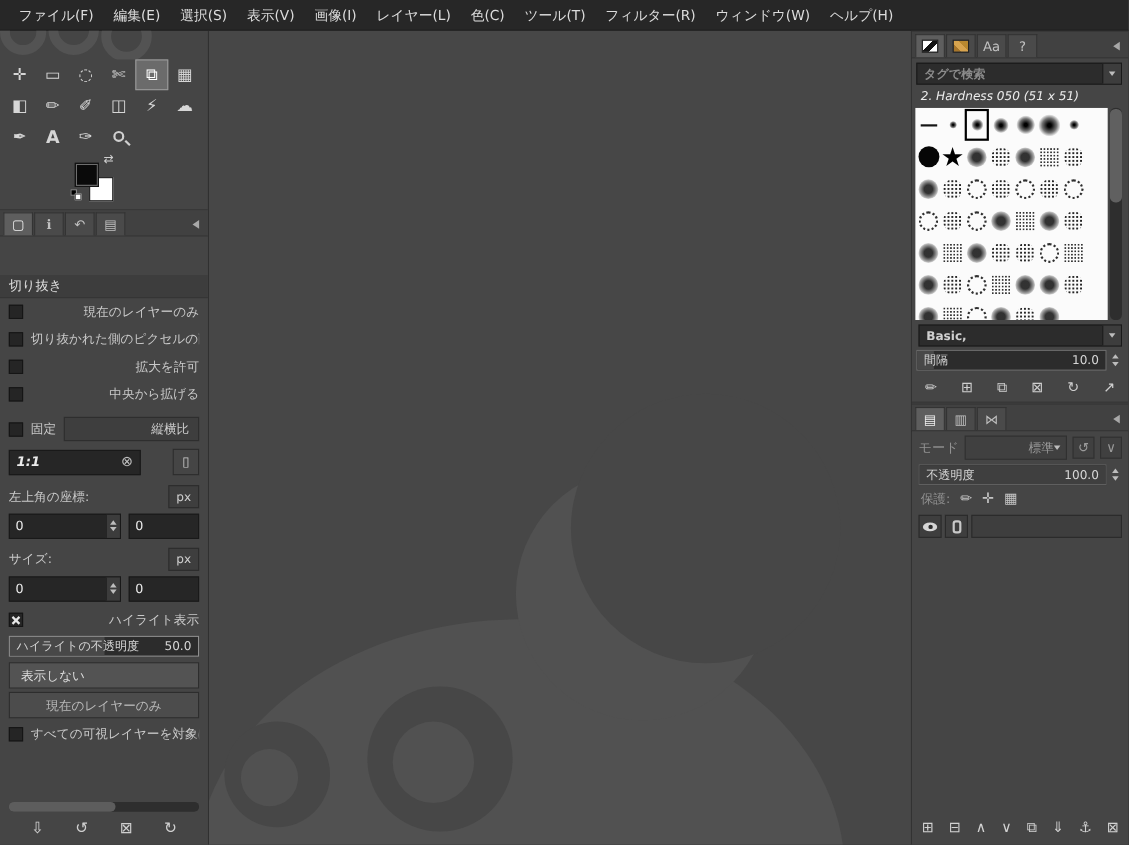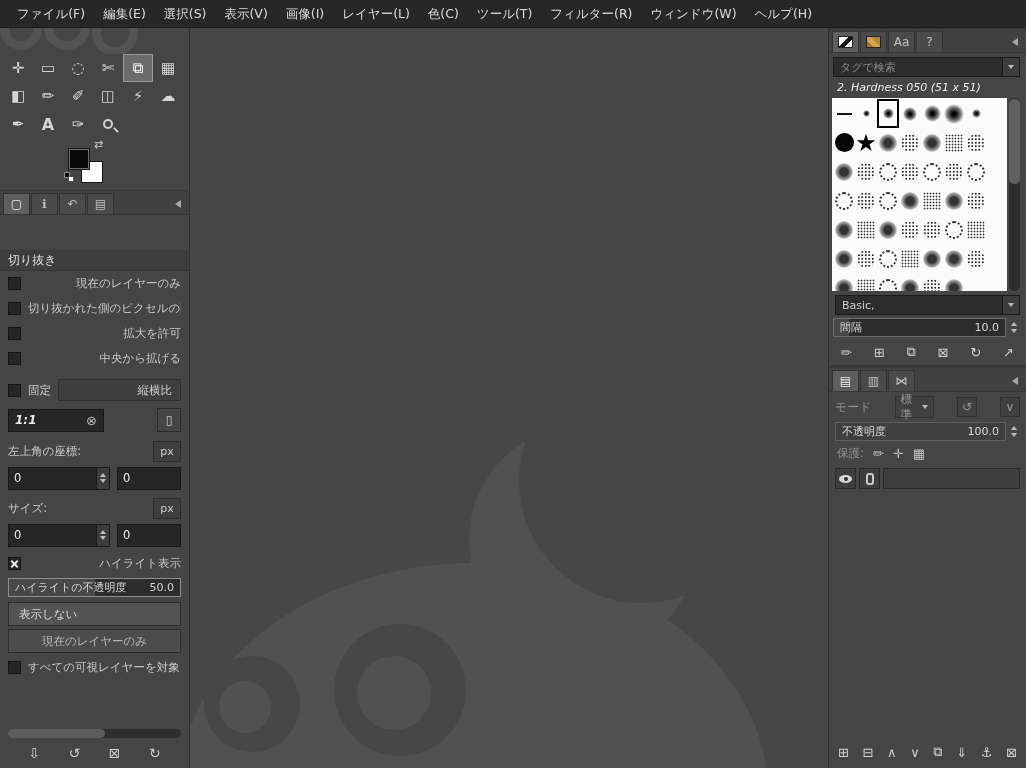--- a/index.html
+++ b/index.html
@@ -41,21 +41,21 @@
   .tool-options{flex:1;display:flex;flex-direction:column;background:#454545;overflow:hidden;}
   .section-title{height:21px;line-height:21px;padding-left:8px;background:#3d3d3d;border-bottom:1px solid #353535;color:#e0e0e0;font-size:12px;flex:none;margin-top:35px;}
   .opt-row{display:flex;align-items:center;gap:7px;padding:0 8px;height:25px;flex:none;font-size:11.5px;color:#c9c9c9;justify-content:space-between;}
   .checkbox{width:13px;height:13px;background:#252525;border:1px solid #151515;flex:none;position:relative;}
   .checkbox.checked::before,.checkbox.checked::after{content:"";position:absolute;left:1px;top:5px;width:9px;height:2px;background:#e8e8e8;}
   .checkbox.checked::before{transform:rotate(45deg);}
   .checkbox.checked::after{transform:rotate(-45deg);}
   .opt-label{white-space:nowrap;overflow:hidden;}
   .fixed-menu-btn{flex:1;height:22px;background:#3e3e3e;border:1px solid #2e2e2e;display:flex;align-items:center;justify-content:flex-end;padding:0 8px;color:#cfcfcf;}
   .entry{background:#262626;border:1px solid #191919;color:#ececec;display:flex;align-items:center;}
-  .ratio-entry{width:96px;height:23px;padding:0 6px;font-weight:bold;font-style:italic;font-size:12px;}
+  .ratio-entry{width:120px;height:23px;padding:0 6px;font-weight:bold;font-style:italic;font-size:12px;}
   .ratio-clear{margin-left:auto;color:#c0c0c0;font-size:13px;font-style:normal;font-weight:normal;}
   .sq-btn{width:24px;height:24px;background:#454545;border:1px solid #2c2c2c;display:flex;align-items:center;justify-content:center;color:#cfcfcf;font-size:12px;}
   .px-btn{margin-left:auto;width:28px;height:21px;background:#3e3e3e;border:1px solid #2c2c2c;display:flex;align-items:center;justify-content:center;color:#cfcfcf;font-size:11px;}
   .spin{width:102px;height:23px;}
   .spin .val{flex:1;padding:0 5px;font-size:11.5px;}
   .spin-arrows{width:13px;height:100%;background:#3c3c3c;border-left:1px solid #1c1c1c;display:flex;flex-direction:column;align-items:center;justify-content:center;gap:2px;}
   .tri-up{width:0;height:0;border-left:3px solid transparent;border-right:3px solid transparent;border-bottom:4px solid #bdbdbd;}
   .tri-down{width:0;height:0;border-left:3px solid transparent;border-right:3px solid transparent;border-top:4px solid #bdbdbd;}
   .entry2{width:64px;height:23px;padding:0 5px;font-size:11.5px;}
   .spinscale{height:19px;border:1px solid #8f8f8f;background:#2c2c2c;display:flex;align-items:center;padding:0 6px;font-size:11px;color:#d6d6d6;position:relative;overflow:hidden;flex:1;}
@@ -69,21 +69,21 @@
   .footer-icons{height:30px;flex:none;display:flex;align-items:center;justify-content:space-around;padding:0 14px;font-size:14px;color:#cfcfcf;}
   
   .canvas{flex:1;position:relative;overflow:hidden;background:#474747;}
   .wm{position:absolute;background:#515151;border-radius:50%;}
   .wm-dark{background:#474747;}
   
   .right{width:198px;flex:none;background:#454545;border-left:1px solid #303030;display:flex;flex-direction:column;}
   .brush-dock{height:337px;flex:none;display:flex;flex-direction:column;overflow:hidden;}
   .brush-thumb-ico{width:15px;height:12px;background:linear-gradient(135deg,#fff 0 40%,#141414 40% 68%,#fff 68%);border:1px solid #222;}
   .pattern-ico{width:15px;height:12px;background:linear-gradient(45deg,#a8762a 0 30%,#d8a44e 30% 60%,#b9882f 60%);border:1px solid #222;}
-  .combo{height:20px;background:#2c2c2c;border:1px solid #1a1a1a;display:flex;align-items:center;margin:4px 6px 0 4px;}
+  .combo{height:20px;background:#2c2c2c;border:1px solid #1a1a1a;display:flex;align-items:center;margin:4px 6px 0 4px;font-weight:bold;}
   .combo .c-text{flex:1;padding:0 6px;font-size:11px;color:#d0d0d0;white-space:nowrap;overflow:hidden;}
   .combo .c-text.placeholder{color:#8b8b8b;}
   .combo .c-arrow{width:17px;height:100%;background:#3d3d3d;border-left:1px solid #1a1a1a;display:flex;align-items:center;justify-content:center;}
   .brush-name{font-style:italic;font-size:11px;color:#ececec;padding:4px 8px 1px 8px;white-space:nowrap;flex:none;}
   .brush-area{flex:1;display:flex;margin:3px 6px 0 3px;overflow:hidden;}
   .brush-grid{flex:1;background:#fbfbfb;display:flex;flex-wrap:wrap;align-content:flex-start;padding:1px;overflow:hidden;}
   .brush-cell{width:22px;height:29px;display:flex;align-items:center;justify-content:center;}
   .brush-cell.selected{outline:2px solid #000;outline-offset:-2px;}
   .b-line{width:15px;height:2px;background:#151515;}
   .b-dot{border-radius:50%;background:radial-gradient(circle,#000 12%,rgba(0,0,0,.55) 46%,rgba(0,0,0,0) 72%);}
@@ -94,21 +94,21 @@
   .b-speck{width:18px;height:18px;border-radius:50%;background:radial-gradient(circle,rgba(0,0,0,.85) .8px,rgba(0,0,0,0) 1.1px);background-size:3.5px 3.5px;}
   .b-speck-sq{width:18px;height:18px;background:radial-gradient(circle,rgba(0,0,0,.8) .8px,rgba(0,0,0,0) 1.1px);background-size:3px 3px;}
   .b-ring{width:18px;height:18px;border:2px dotted #2f2f2f;border-radius:50%;}
   .b-chalk{width:18px;height:18px;border-radius:50%;background:radial-gradient(circle,rgba(0,0,0,.8) 30%,rgba(0,0,0,.35) 60%,rgba(0,0,0,0) 78%);}
   .vscroll{width:11px;background:#2e2e2e;border-radius:5px;margin-left:2px;position:relative;flex:none;}
   .vscroll .handle{position:absolute;left:0;top:1px;width:11px;height:44%;background:#606060;border-radius:5px;}
   .scale-row{display:flex;align-items:center;margin:3px 6px 0 4px;}
   .spin-col{width:12px;display:flex;flex-direction:column;align-items:center;gap:3px;margin-left:2px;}
   .brush-actions{height:26px;flex:none;display:flex;align-items:center;justify-content:space-between;padding:0 12px;font-size:13px;color:#cfcfcf;margin-top:2px;}
   .layers-dock{flex:1;display:flex;flex-direction:column;border-top:2px solid #383838;overflow:hidden;}
-  .mode-row{display:flex;align-items:center;gap:23px;padding:4px 6px 2px 6px;flex:none;}
+  .mode-row{display:flex;align-items:center;gap:5px;padding:4px 6px 2px 6px;flex:none;text-align:right;}
   .dim{color:#929292;}
   .mode-combo{flex:1;height:22px;display:flex;align-items:center;background:#404040;border:1px solid #303030;padding:0 5px;}
   .mode-combo .m-val{flex:1;font-size:11.5px;color:#9a9a9a;}
   .mini-btn{width:20px;height:20px;display:flex;align-items:center;justify-content:center;color:#9a9a9a;font-size:12px;background:#404040;border:1px solid #303030;}
   .protect-row{display:flex;align-items:center;gap:9px;padding:5px 8px 3px 8px;flex:none;font-size:11.5px;}
   .protect-ico{font-size:13px;color:#c4c4c4;}
   .layer-row{display:flex;align-items:center;gap:3px;padding:4px 6px 0 6px;flex:none;}
   .cell-btn{width:21px;height:21px;background:#3e3e3e;border:1px solid #2a2a2a;display:flex;align-items:center;justify-content:center;}
   .eye{width:13px;height:8px;background:#d6d6d6;border-radius:50%;position:relative;}
   .eye::after{content:"";position:absolute;left:4.5px;top:2px;width:4px;height:4px;background:#2c2c2c;border-radius:50%;}

